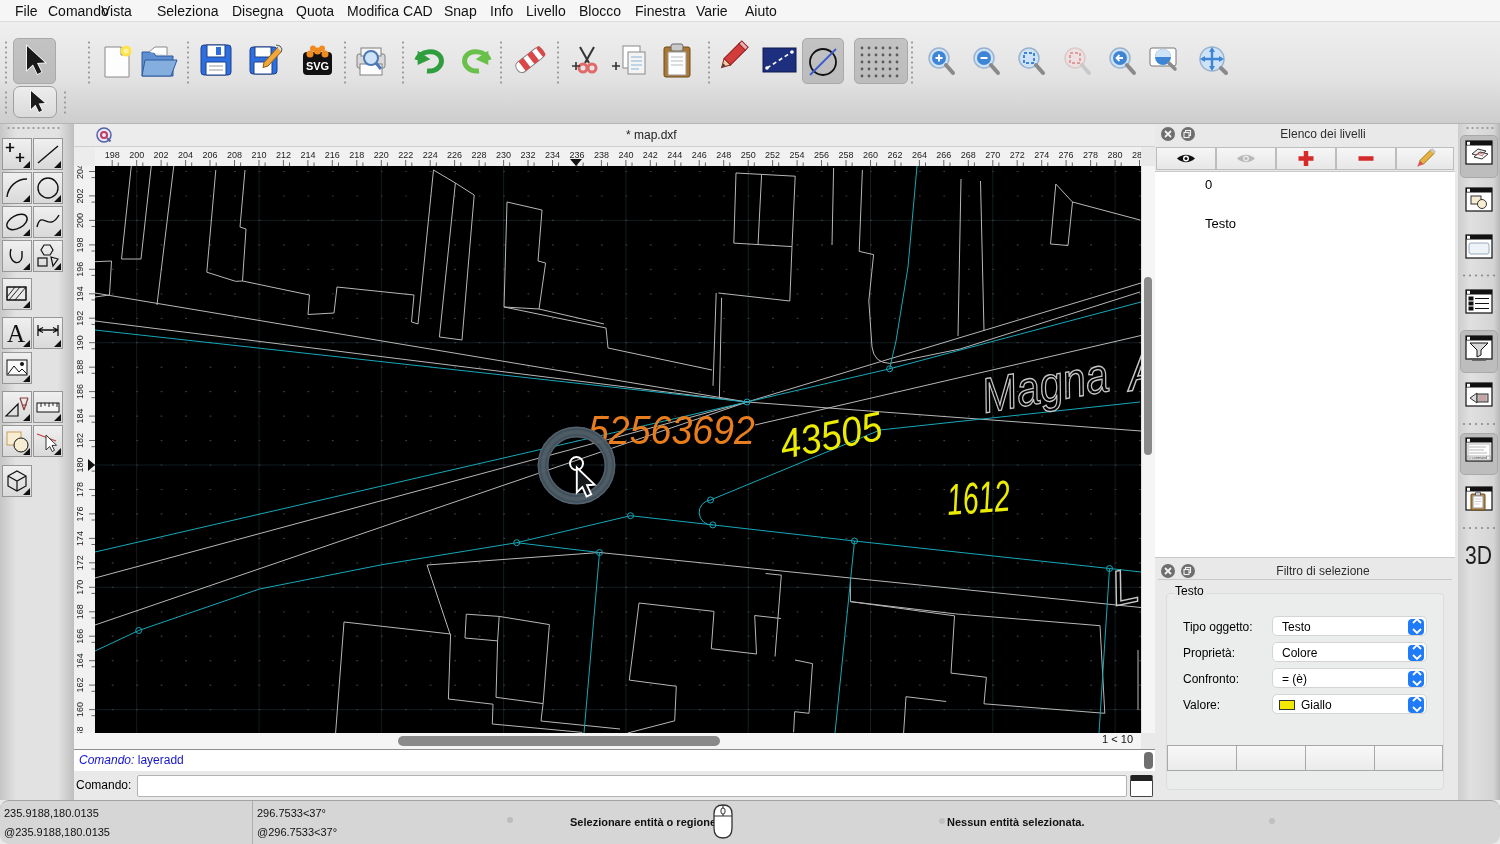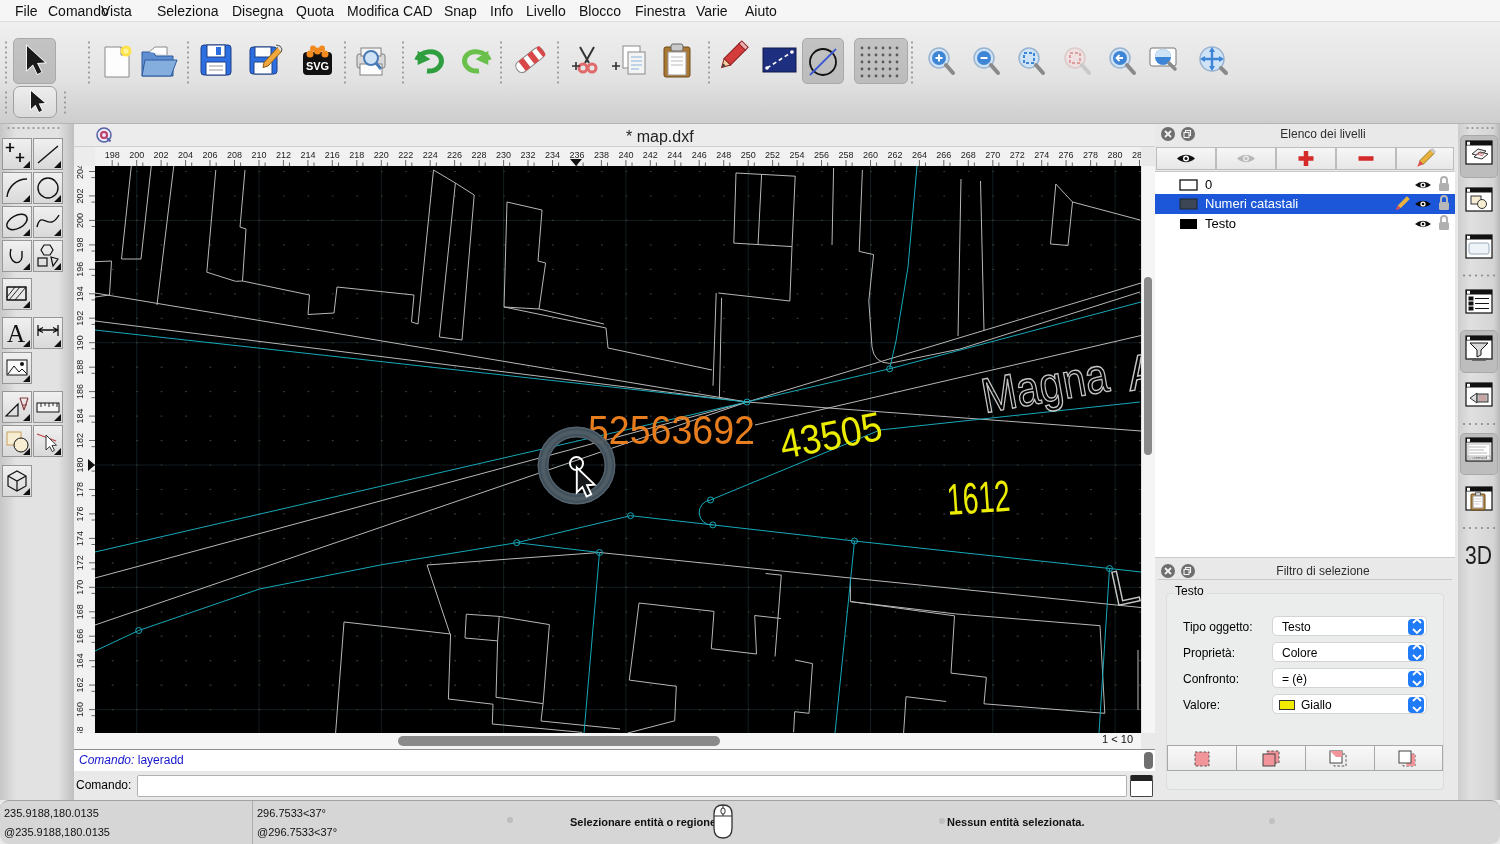--- a/index.html
+++ b/index.html
@@ -20,32 +20,32 @@
   #ldock { left:0; top:124px; width:74px; height:676px; }
   #rdock { left:1458px; top:124px; width:42px; height:676px; background:linear-gradient(90deg,#cecece,#e0e0e0 30%,#d4d4d4 85%,#b7b7b7); }
   .toolbtn { position:absolute; width:30px; height:32px; background:linear-gradient(#f0f0f0,#d9d9d9); border:1px solid #979797; }
   .corner:after { content:""; position:absolute; right:1px; bottom:1px; border-style:solid; border-width:0 0 7px 7px; border-color:transparent transparent #111 transparent; }
   
   #tabbar { left:74px; top:124px; width:1081px; height:23px; background:#ececec; border-bottom:1px solid #cfcfcf; }
   #ruler-top { left:95px; top:147px; width:1046px; height:19px; background:#f1f1f1; }
   #ruler-left { left:74px; top:166px; width:21px; height:567px; background:#f1f1f1; }
   #ruler-corner { left:74px; top:147px; width:21px; height:19px; background:#ececec; }
   
-  #canvas { left:95px; top:166px; width:1046px; height:567px; background:#000; }
+  #canvas { left:95px; top:166px; width:1046px; height:567px; background:#000;font-style:italic; }
   
   #hscroll { left:74px; top:733px; width:1067px; height:16px; background:#f5f5f5; }
   #vscroll { left:1141px; top:166px; width:14px; height:567px; background:#f5f5f5; border-left:1px solid #e0e0e0;}
   
   #cmdhist { left:74px; top:749px; width:1081px; height:22px; background:#fff; border-top:1px solid #8e8e8e; }
   #cmdinput { left:74px; top:771px; width:1081px; height:29px; background:#e9e9e9; }
   
   #statusbar { left:0; top:800px; width:1500px; height:44px; background:#d6d6d6; border-top:1px solid #a2a2a2;border-radius:9px; }
   #statusbar div { position:absolute; font-size:11px; color:#111; }
   
-  #rpanel { left:1155px; top:124px; width:300px; height:676px; background:#e9e9e9; }
+  #rpanel { left:1155px; top:124px; width:300px; height:676px; background:#e9e9e9;text-align:right; }
   .hbtn { position:absolute; top:23px; height:23px; background:linear-gradient(#f6f6f6,#e7e7e7); border:1px solid #bdbdbd; }
   .lrow { position:absolute; left:0; width:300px; height:20px; font-size:13px; color:#000; }
   .combo { position:absolute; width:155px; height:20px; background:#fff; border:1px solid #d4d4d4; border-radius:5px; font-size:12px; color:#000; }
   .stepper { position:absolute; right:2px; top:1.5px; width:16px; height:16px; background:#1f7bf7; border-radius:4px; }
   .flabel { position:absolute; font-size:12px; color:#000; left:28px; }
 </style>
 </head>
 <body>
 
 <div id="menubar" class="abs">
@@ -352,21 +352,21 @@
         <path d="M5,10 L14,5 L23,10 L23,20 L14,25 L5,20 Z M5,10 L14,15 L23,10 M14,15 L14,25"></path>
       </svg></div>
 </div>
 
 <div id="tabbar" class="abs">
   <svg width="16" height="16" viewBox="0 0 16 16" style="position:absolute;left:22px;top:3px">
     <circle cx="8" cy="8" r="7" fill="#e8e8f4" stroke="#5560a8" stroke-width="1.5"></circle>
     <circle cx="8" cy="8" r="3" fill="none" stroke="#c03a66" stroke-width="2"></circle>
     <line x1="11" y1="11" x2="14.5" y2="14.5" stroke="#5560a8" stroke-width="2"></line>
   </svg>
-  <span style="position:absolute;left:552px;top:4px;font-size:16px;color:#222">* map.dxf</span>
+  <span style="position:absolute;left:552px;top:4px;font-size:12px;color:#222">* map.dxf</span>
 </div>
 
 <div id="ruler-corner" class="abs"></div>
 <div id="ruler-top" class="abs">
     <svg width="1046" height="19" viewBox="0 0 1046 19" style="position:absolute;left:0;top:0">
       <rect width="1046" height="19" fill="#f1f1f1"></rect>
       <path d="M17.2,13 V19 M23.3,15.5 V19 M41.7,13 V19 M47.8,15.5 V19 M66.1,13 V19 M72.2,15.5 V19 M90.6,13 V19 M96.7,15.5 V19 M115.0,13 V19 M121.2,15.5 V19 M139.5,13 V19 M145.6,15.5 V19 M164.0,13 V19 M170.1,15.5 V19 M188.4,13 V19 M194.5,15.5 V19 M212.9,13 V19 M219.0,15.5 V19 M237.3,13 V19 M243.5,15.5 V19 M261.8,13 V19 M267.9,15.5 V19 M286.3,13 V19 M292.4,15.5 V19 M310.7,13 V19 M316.8,15.5 V19 M335.2,13 V19 M341.3,15.5 V19 M359.6,13 V19 M365.8,15.5 V19 M384.1,13 V19 M390.2,15.5 V19 M408.6,13 V19 M414.7,15.5 V19 M433.0,13 V19 M439.1,15.5 V19 M457.5,13 V19 M463.6,15.5 V19 M481.9,13 V19 M488.1,15.5 V19 M506.4,13 V19 M512.5,15.5 V19 M530.9,13 V19 M537.0,15.5 V19 M555.3,13 V19 M561.4,15.5 V19 M579.8,13 V19 M585.9,15.5 V19 M604.2,13 V19 M610.4,15.5 V19 M628.7,13 V19 M634.8,15.5 V19 M653.2,13 V19 M659.3,15.5 V19 M677.6,13 V19 M683.7,15.5 V19 M702.1,13 V19 M708.2,15.5 V19 M726.5,13 V19 M732.7,15.5 V19 M751.0,13 V19 M757.1,15.5 V19 M775.5,13 V19 M781.6,15.5 V19 M799.9,13 V19 M806.0,15.5 V19 M824.4,13 V19 M830.5,15.5 V19 M848.8,13 V19 M855.0,15.5 V19 M873.3,13 V19 M879.4,15.5 V19 M897.8,13 V19 M903.9,15.5 V19 M922.2,13 V19 M928.3,15.5 V19 M946.7,13 V19 M952.8,15.5 V19 M971.1,13 V19 M977.3,15.5 V19 M995.6,13 V19 M1001.7,15.5 V19 M1020.1,13 V19 M1026.2,15.5 V19 M1044.5,13 V19 M1050.6,15.5 V19" stroke="#444" stroke-width="0.8"></path>
       <text x="17.2" y="11" font-size="9" fill="#222" text-anchor="middle">198</text>
       <text x="41.7" y="11" font-size="9" fill="#222" text-anchor="middle">200</text>
       <text x="66.1" y="11" font-size="9" fill="#222" text-anchor="middle">202</text>
@@ -562,39 +562,20 @@
             <circle r="2.6" fill="#fff"></circle>
             <circle r="1.3" fill="#111"></circle>
           </g>
         <g transform="translate(289,10)">
             <rect x="-5" y="-2" width="10" height="8" rx="1.5" fill="#b0b0b0"></rect>
             <path d="M-3,-2 L-3,-5 A3,3 0 0 1 3,-5 L3,-2" fill="none" stroke="#b0b0b0" stroke-width="2"></path>
           </g>
       </svg>
       <span style="position:absolute;left:50px;top:2px">0</span>
     </div>
-    <div class="lrow" style="top:22px;height:20px;background:#1c57d9;color:#fff">
-      <svg width="300" height="20" viewBox="0 0 300 20" style="position:absolute">
-        <rect x="25" y="5" width="17" height="10" fill="#3c4654" stroke="#20262e" stroke-width="1"></rect>
-        <g transform="translate(247,10) rotate(45)">
-            <rect x="-2" y="-9" width="4" height="13" fill="#e8b23c"></rect>
-            <path d="M-2,4 L0,9 L2,4 Z" fill="#e05050"></path>
-          </g>
-        <g transform="translate(268,10)">
-            <path d="M-8,0 Q0,-6.5 8,0 Q0,6.5 -8,0 Z" fill="#0a0a0a"></path>
-            <circle r="2.6" fill="#fff"></circle>
-            <circle r="1.3" fill="#0a0a0a"></circle>
-          </g>
-        <g transform="translate(289,10)">
-            <rect x="-5" y="-2" width="10" height="8" rx="1.5" fill="#b8b8b8"></rect>
-            <path d="M-3,-2 L-3,-5 A3,3 0 0 1 3,-5 L3,-2" fill="none" stroke="#b8b8b8" stroke-width="2"></path>
-          </g>
-      </svg>
-      <span style="position:absolute;left:50px;top:2px">Numeri catastali</span>
-    </div>
     <div class="lrow" style="top:42px">
       <svg width="300" height="20" viewBox="0 0 300 20" style="position:absolute">
         <rect x="25" y="5" width="17" height="10" fill="#000"></rect>
         <g transform="translate(268,10)">
             <path d="M-8,0 Q0,-6.5 8,0 Q0,6.5 -8,0 Z" fill="#111"></path>
             <circle r="2.6" fill="#fff"></circle>
             <circle r="1.3" fill="#111"></circle>
           </g>
         <g transform="translate(289,10)">
             <rect x="-5" y="-2" width="10" height="8" rx="1.5" fill="#b0b0b0"></rect>

